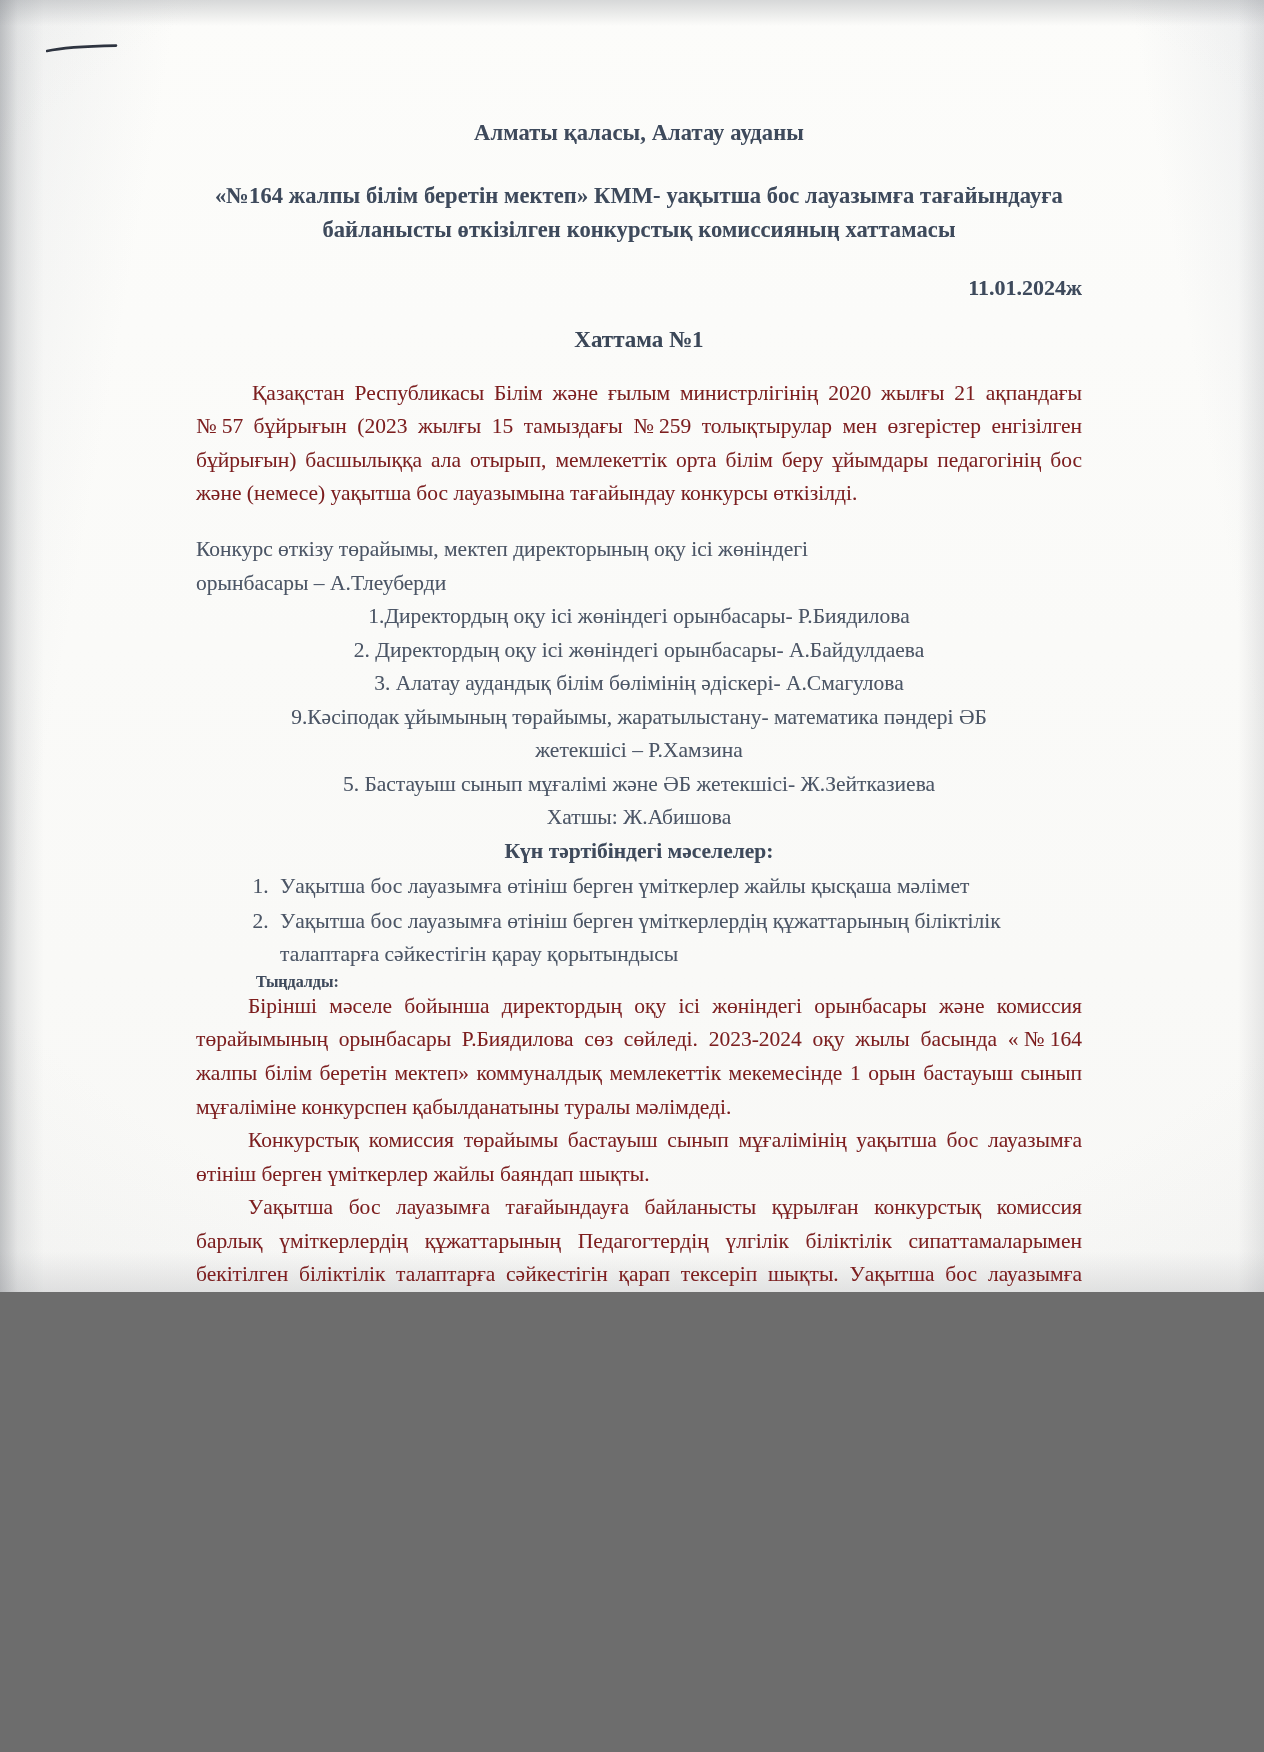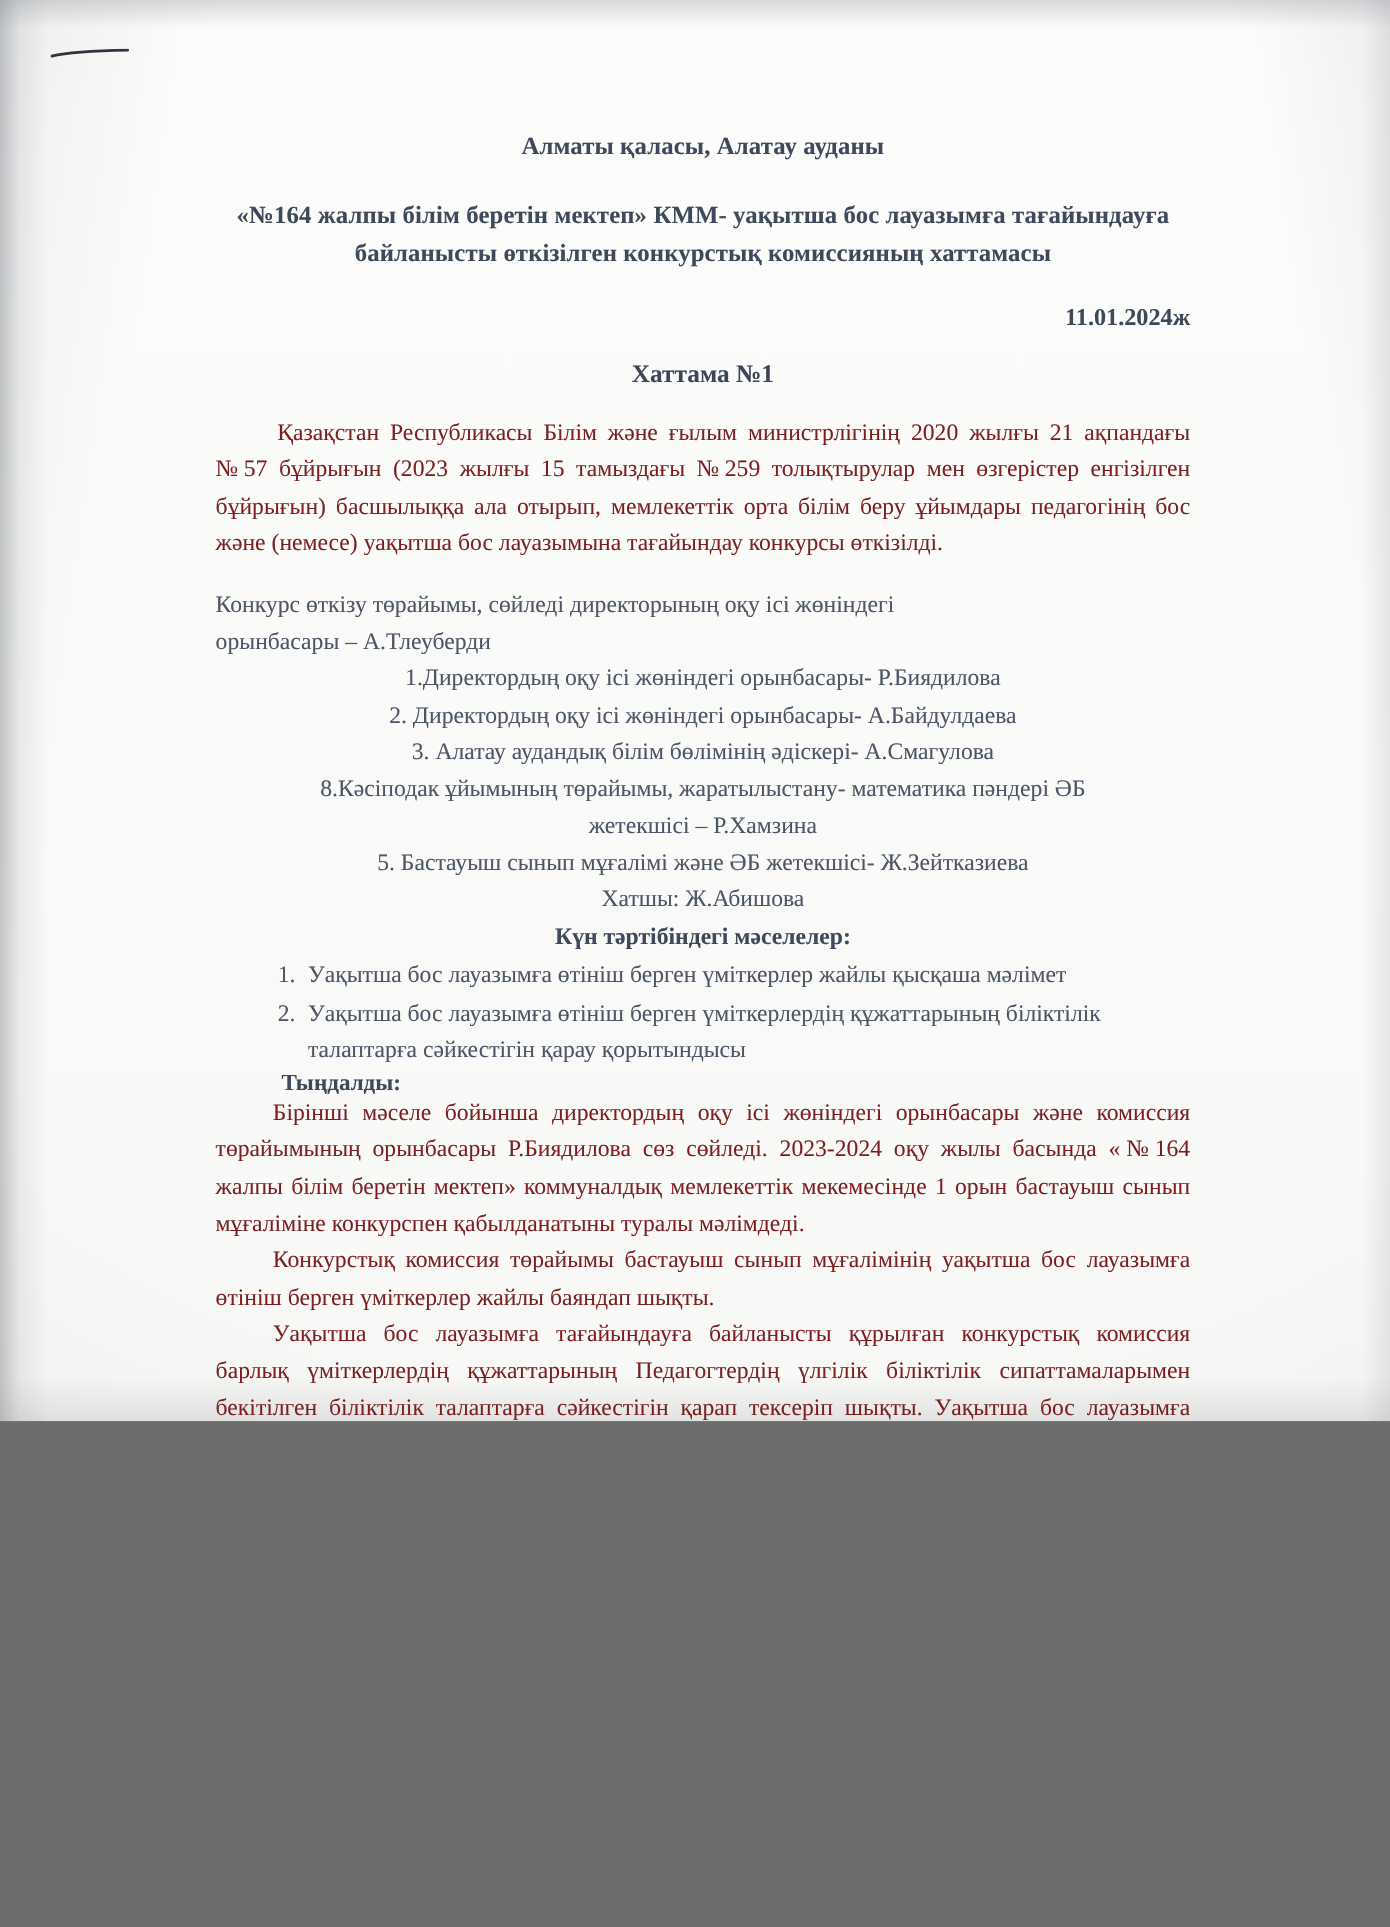--- a/index.html
+++ b/index.html
@@ -164,21 +164,21 @@
     color: #4c5666;
   }
   ol.agenda li { margin-bottom: 1px; padding-left: 6px; }
 
   .heard-label {
     display: block;
     margin-top: 2px;
     margin-left: 60px;
     font-weight: bold;
     color: #3e4a5c;
-    font-size: 21px;
+    font-size: 16px;
   }
 
   p.par-indent {
     text-indent: 52px;
     margin-top: 0;
   }
 
   
   .content { text-shadow: 0 0 .35px rgba(90,100,115,0.30); }
 </style>
@@ -210,29 +210,29 @@
 
     <div class="doc-heading heading-main">«№164 жалпы білім беретін мектеп» КММ- уақытша бос лауазымға тағайындауға байланысты өткізілген конкурстық комиссияның хаттамасы</div>
 
     <div class="doc-date">11.01.2024ж</div>
 
     <div class="protocol-no">Хаттама №1</div>
 
     <p class="body-par intro-par">Қазақстан Республикасы Білім және ғылым министрлігінің 2020 жылғы 21 ақпандағы №57 бұйрығын (2023 жылғы 15 тамыздағы №259 толықтырулар мен өзгерістер енгізілген бұйрығын) басшылыққа ала отырып, мемлекеттік орта білім беру ұйымдары педагогінің бос және (немесе) уақытша бос лауазымына тағайындау конкурсы өткізілді.</p>
 
     <div class="block-plain">
-      <span class="ln">Конкурс өткізу төрайымы, сөйледі директорының оқу ісі жөніндегі</span>
+      <span class="ln">Конкурс өткізу төрайымы, мектеп директорының оқу ісі жөніндегі</span>
       <span class="ln">орынбасары – А.Тлеуберди</span>
     </div>
 
     <div class="block-plain members-list">
       <span class="ln">1.Директордың оқу ісі жөніндегі орынбасары- Р.Биядилова</span>
       <span class="ln">2. Директордың оқу ісі жөніндегі орынбасары- А.Байдулдаева</span>
       <span class="ln">3. Алатау аудандық білім бөлімінің әдіскері- А.Смагулова</span>
-      <span class="ln">8.Кәсіподак ұйымының төрайымы, жаратылыстану- математика пәндері ӘБ</span>
+      <span class="ln">9.Кәсіподак ұйымының төрайымы, жаратылыстану- математика пәндері ӘБ</span>
       <span class="ln">жетекшісі – Р.Хамзина</span>
       <span class="ln">5. Бастауыш сынып мұғалімі және ӘБ жетекшісі- Ж.Зейтказиева</span>
       <span class="ln">Хатшы: Ж.Абишова</span>
       <span class="agenda-title">Күн тәртібіндегі мәселелер:</span>
     </div>
 
     <ol class="agenda">
       <li>Уақытша бос лауазымға өтініш берген үміткерлер жайлы қысқаша мәлімет</li>
       <li>Уақытша бос лауазымға өтініш берген үміткерлердің құжаттарының біліктілік талаптарға сәйкестігін қарау қорытындысы</li>
     </ol>

